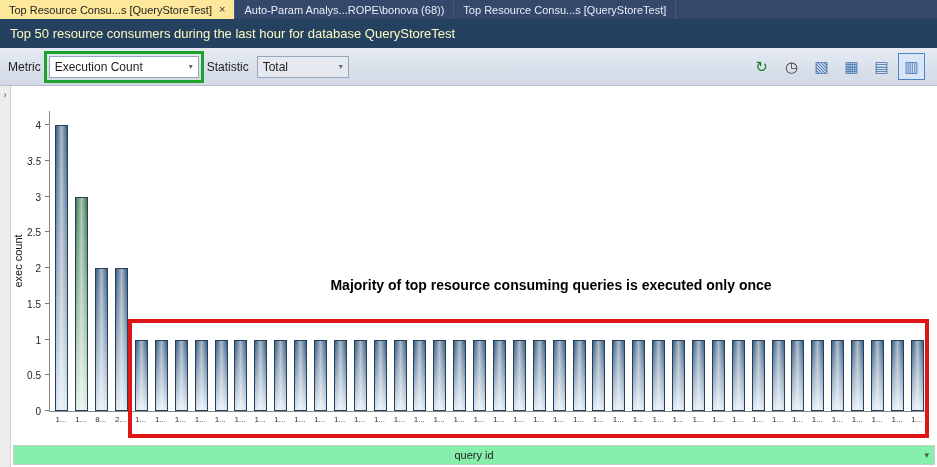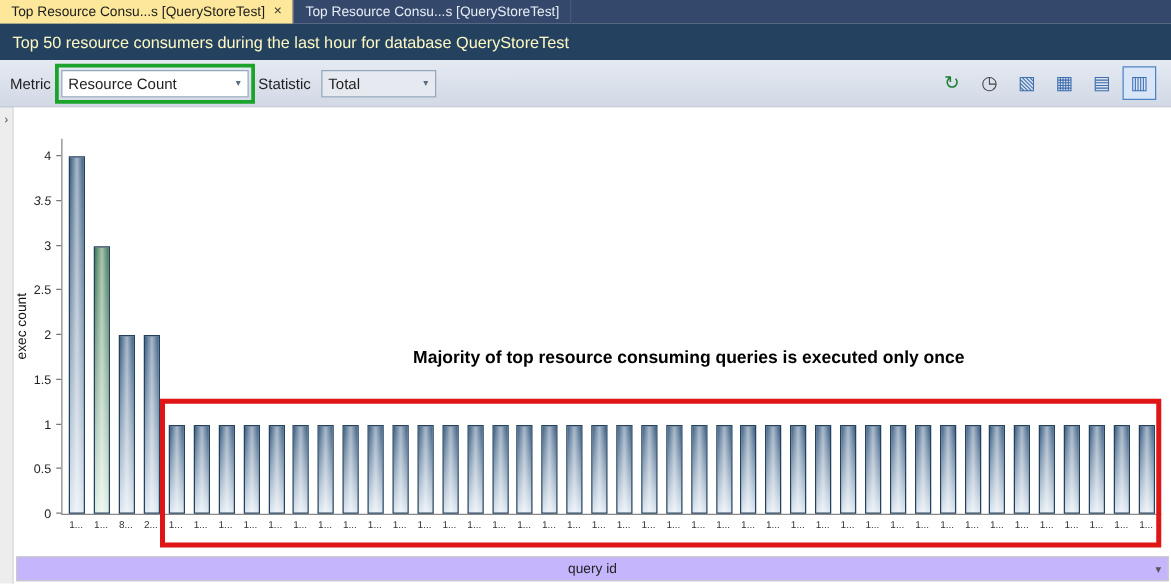--- a/index.html
+++ b/index.html
@@ -53,48 +53,51 @@
   .bar{width:13px;box-sizing:border-box;border:1px solid #25415c;}
 
   .annotation{position:absolute;top:166px;left:57%;transform:translateX(-50%);
               font-size:14px;font-weight:bold;color:#000;white-space:nowrap;}
   .red-box{position:absolute;top:208px;height:119px;border:4px solid #e01515;
            box-sizing:border-box;pointer-events:none;}
 
   .xlabels{position:absolute;left:38px;right:8px;top:329px;display:flex;padding:0 2px;}
   .xlab{flex:1;text-align:center;font-size:8px;color:#333;white-space:nowrap;overflow:hidden;}
 
-  .xaxis-bar{position:absolute;left:2px;right:2px;bottom:2px;height:20px;background:#c4b5fd;
+  .xaxis-bar{position:absolute;left:2px;right:2px;bottom:2px;height:20px;background:#86efac;
              border:1px solid #c9c9c9;display:flex;align-items:center;justify-content:center;
              font-size:11px;color:#222;box-sizing:border-box;}
   .xchev{position:absolute;right:5px;font-size:9px;color:#555;}
 </style>
 </head>
 <body>
 
 <div class="app">
 
   <div class="tabstrip" id="tabstrip">
       <div class="tab active">
         <span>Top Resource Consu...s [QueryStoreTest]</span>
         <span class="close">×</span>
       </div>
       <div class="tab">
+        <span>Auto-Param Analys...ROPE\bonova (68))</span>
+      </div>
+      <div class="tab">
         <span>Top Resource Consu...s [QueryStoreTest]</span>
       </div>
     </div>
 
   <div class="header">
     <span>Top 50 resource consumers during the last hour for database QueryStoreTest</span>
   </div>
 
   <div class="toolbar">
     <span class="tlabel">Metric</span>
     <div class="combo" id="metric-combo" style="outline: rgb(28, 163, 43) solid 3px; outline-offset: 2px;">
-      <span>Resource Count</span>
+      <span>Execution Count</span>
       <span class="chev">▾</span>
     </div>
     <span class="tlabel">Statistic</span>
     <div class="combo flat">
       <span>Total</span>
       <span class="chev">▾</span>
     </div>
     <div class="tool-buttons" id="toolbuttons">
         <div class="tbtn" style="color: rgb(30, 125, 50);">↻</div>
         <div class="tbtn" style="color: rgb(68, 68, 68);">◷</div>

